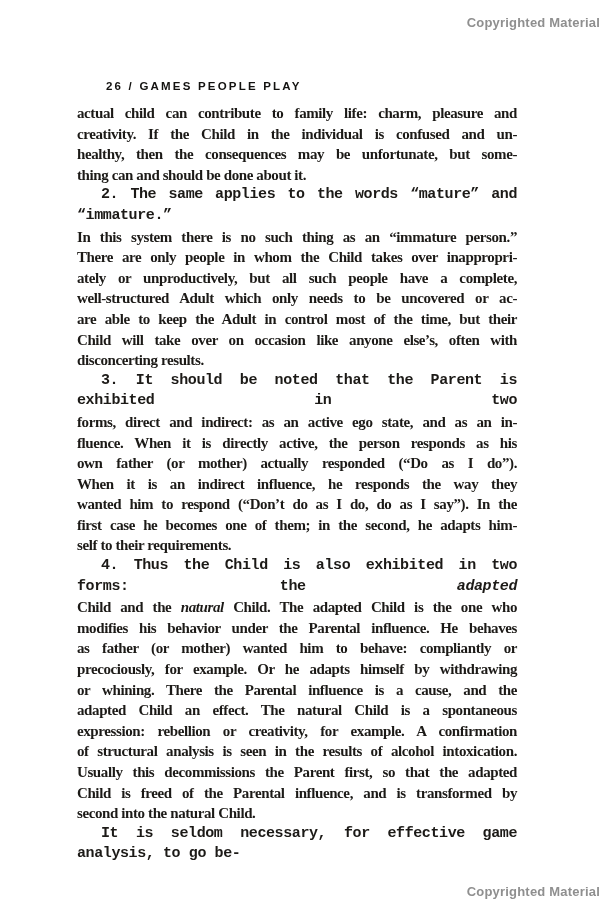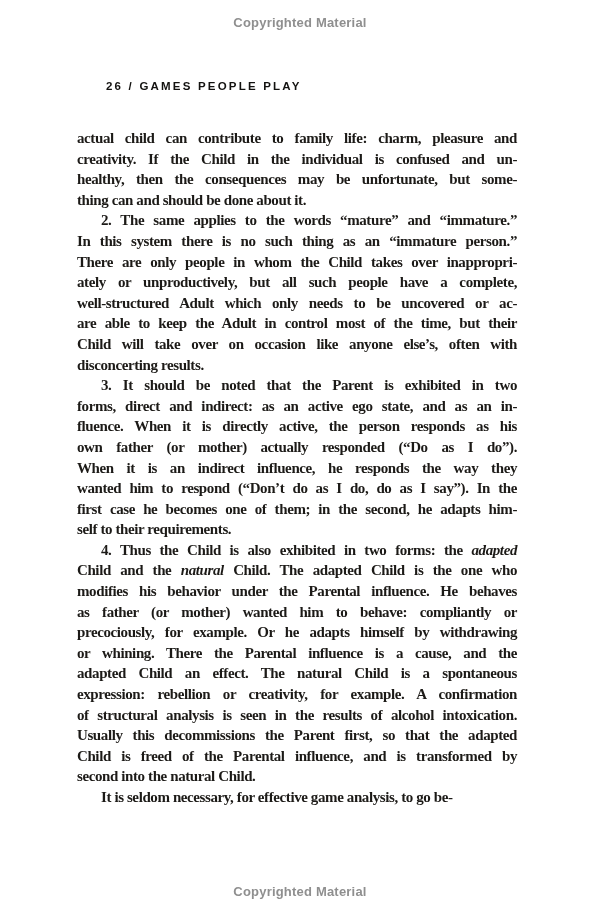--- a/index.html
+++ b/index.html
@@ -8,21 +8,21 @@
     width: 600px;
     height: 920px;
     background: #ffffff;
     overflow: hidden;
     font-family: "Liberation Serif", serif;
   }
   .copyright {
     position: absolute;
     left: 0;
     width: 100%;
-    text-align: center;
+    text-align: right;
     font-family: "Liberation Sans", sans-serif;
     font-size: 13px;
     font-weight: bold;
     letter-spacing: 0.2px;
     color: #8f8f8f;
   }
   .copyright.top { top: 15px; }
   .copyright.bottom { top: 884px; }
   .running-head {
     position: absolute;
@@ -39,28 +39,27 @@
   .page-body {
     position: absolute;
     left: 77px;
     top: 103px;
     width: 440px;
     font-size: 15px;
     font-weight: bold;
     color: #1c1a17;
     line-height: 20.6px;
     letter-spacing: -0.4px;
-    margin-top: 25px;
   }
   .line {
     text-align: justify;
     text-align-last: justify;
   }
   .line.final { text-align-last: left; }
-  .line.indent { text-indent: 24px; }
+  .line.indent { text-indent: 24px; font-family: Liberation Mono, monospace; }
   .line em { font-style: italic; }
 </style>
 </head>
 <body>
 
 <div class="stage">
   <div class="copyright top">Copyrighted Material</div>
 
   <div class="running-head">26 / GAMES PEOPLE PLAY</div>
 

